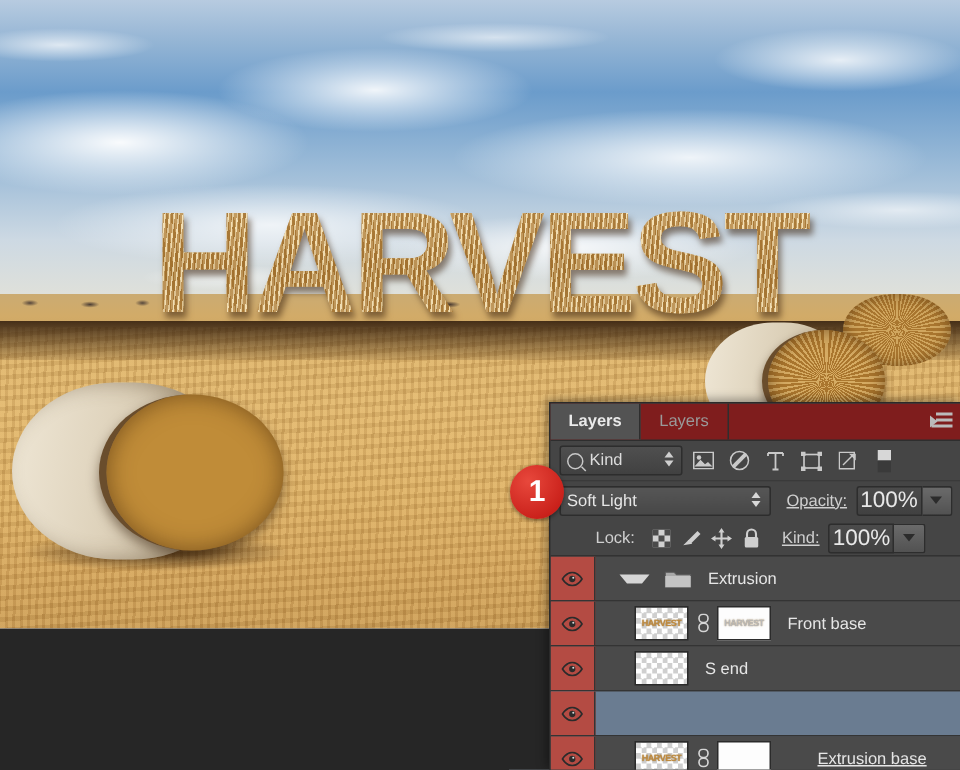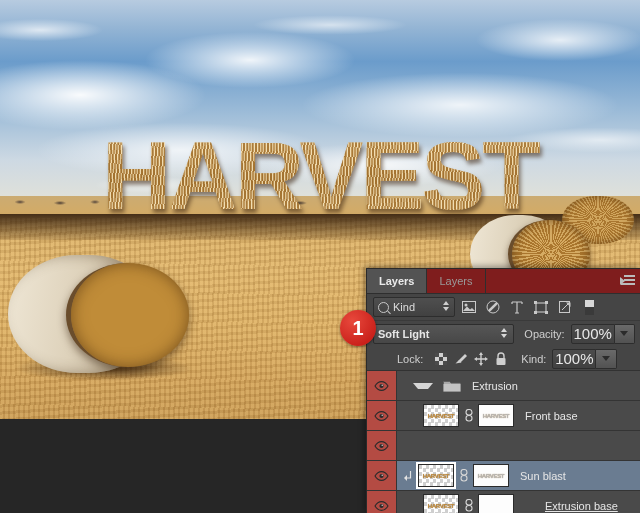--- a/index.html
+++ b/index.html
@@ -264,29 +264,29 @@
     padding: 0 6px;
     background:#454545;
   }
   #blend-select {
     width: 136px; height: 18px;
     background: linear-gradient(#565656,#474747);
     border: 1px solid #2d2d2d;
     border-radius:2px;
     display:flex;align-items:center;
     padding:0 4px;
-    position:relative; cursor:default;font-weight:bold;
+    position:relative; cursor:default;
   }
   #blend-select .lbl{font-size:11px;color:#e6e6e6;}
   #blend-select .arrows{position:absolute;right:5px;top:3px;width:7px;height:12px;}
   #blend-select .arrows i{display:block;width:0;height:0;border-left:3.5px solid transparent;border-right:3.5px solid transparent;}
   #blend-select .arrows i:first-child{border-bottom:4px solid #d8d8d8;margin-bottom:2px;}
   #blend-select .arrows i:last-child{border-top:4px solid #d8d8d8;}
 
-  .num-label { font-size:11px; color:#cfcfcf; margin-left:10px; }
+  .num-label { font-size:11px; color:#cfcfcf; margin-left:10px;text-decoration:underline; }
   .num-field {
     height:18px; min-width:42px;
     background: linear-gradient(#4b4b4b,#414141);
     border:1px solid #2d2d2d; border-radius:2px 0 0 2px;
     display:flex;align-items:center;justify-content:center;
     font-size:15px;color:#e8e8e8; margin-left:6px;
     cursor:text;
   }
   .num-arrow {
     height:18px;width:20px;
@@ -581,51 +581,36 @@
     </div>
 
     <div class="layer-row">
       <div class="eye-cell">
         <svg width="15" height="10" viewBox="0 0 15 10">
             <path d="M7.5 0.6 C3.5 0.6 1 5 1 5 s2.5 4.4 6.5 4.4 S14 5 14 5 S11.5 0.6 7.5 0.6 Z" fill="none" stroke="#2b2b2b" stroke-width="1.1"></path>
             <circle cx="7.5" cy="5" r="2.1" fill="#2b2b2b"></circle>
             <circle cx="8.2" cy="4.2" r="0.7" fill="#d8d8d8"></circle>
           </svg>
       </div>
+      <div class="layer-body indent-1">
+        <div class="thumb">
+          <span class="ghost-text"></span>
+        </div>
+        <span class="layer-name">S end</span>
+      </div>
     </div>
 
     <div class="layer-row selected">
       <div class="eye-cell">
         <svg width="15" height="10" viewBox="0 0 15 10">
             <path d="M7.5 0.6 C3.5 0.6 1 5 1 5 s2.5 4.4 6.5 4.4 S14 5 14 5 S11.5 0.6 7.5 0.6 Z" fill="none" stroke="#2b2b2b" stroke-width="1.1"></path>
             <circle cx="7.5" cy="5" r="2.1" fill="#2b2b2b"></circle>
             <circle cx="8.2" cy="4.2" r="0.7" fill="#d8d8d8"></circle>
           </svg>
       </div>
-      <div class="layer-body">
-        <div class="clip-arrow">
-          <svg width="10" height="12" viewBox="0 0 10 12">
-              <path d="M7.5 1 V8 H3" fill="none" stroke="#e2e2e2" stroke-width="1.2"></path>
-              <path d="M4 5 L1 8 L4 11 Z" fill="#e2e2e2"></path>
-            </svg>
-        </div>
-        <div class="thumb selected-thumb">
-          <span class="ghost-text">HARVEST</span>
-        </div>
-        <div class="link-icon">
-          <svg width="8" height="13" viewBox="0 0 8 13">
-              <rect x="1" y="0.5" width="6" height="5.5" rx="2.7" fill="none" stroke="#d5d5d5" stroke-width="1.1"></rect>
-              <rect x="1" y="6.5" width="6" height="5.5" rx="2.7" fill="none" stroke="#d5d5d5" stroke-width="1.1"></rect>
-            </svg>
-        </div>
-        <div class="thumb mask">
-          <span class="ghost-text">HARVEST</span>
-        </div>
-        <span class="layer-name">Sun blast</span>
-      </div>
     </div>
 
     <div class="layer-row">
       <div class="eye-cell">
         <svg width="15" height="10" viewBox="0 0 15 10">
             <path d="M7.5 0.6 C3.5 0.6 1 5 1 5 s2.5 4.4 6.5 4.4 S14 5 14 5 S11.5 0.6 7.5 0.6 Z" fill="none" stroke="#2b2b2b" stroke-width="1.1"></path>
             <circle cx="7.5" cy="5" r="2.1" fill="#2b2b2b"></circle>
             <circle cx="8.2" cy="4.2" r="0.7" fill="#d8d8d8"></circle>
           </svg>
       </div>

